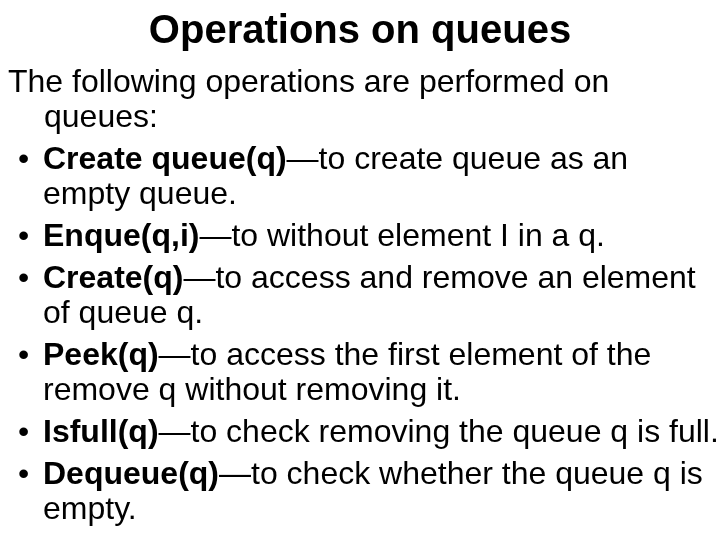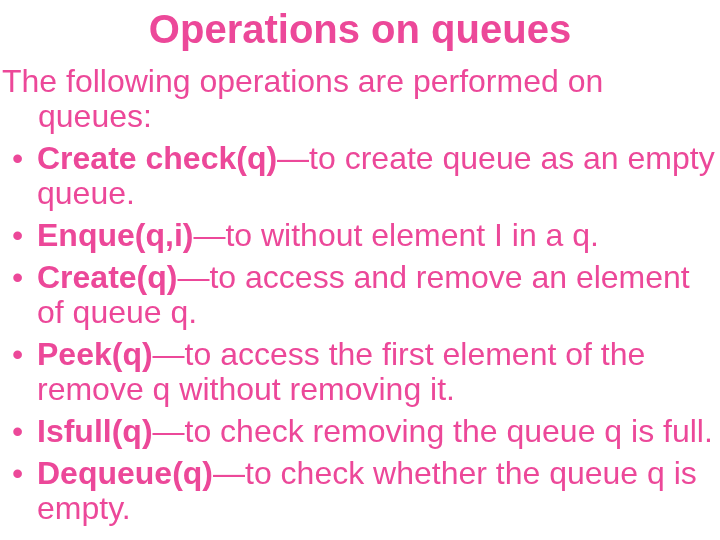--- a/index.html
+++ b/index.html
@@ -4,36 +4,36 @@
 <style>
   html, body {
     margin: 0;
     padding: 0;
   }
   .slide {
     position: relative;
     width: 720px;
     height: 540px;
     background: #ffffff;
-    color: #ec4899;
+    color: #000000;
     font-family: "Liberation Sans", sans-serif;
     overflow: hidden;
     box-sizing: border-box;
   }
   .title {
     margin-top: 6px;
     font-size: 40px;
     line-height: 46px;
     font-weight: bold;
     text-align: center;
     white-space: nowrap;
   }
   .body {
     margin-top: 12px;
-    padding-left: 2px;
+    padding-left: 8px;
     font-size: 32px;
     line-height: 35px;
   }
   .intro {
     margin: 0;
     padding-left: 36px;
     text-indent: -36px;
   }
   .bullet {
     display: flex;
@@ -55,21 +55,21 @@
 <body>
 
 <div class="slide">
   <div class="title">Operations on queues</div>
 
   <div class="body">
     <p class="intro">The following operations are performed on queues:</p>
 
     <div class="bullet">
       <span class="marker">•</span>
-      <span class="text"><span class="term">Create check(q)</span><span>—to create queue as an empty queue.</span></span>
+      <span class="text"><span class="term">Create queue(q)</span><span>—to create queue as an empty queue.</span></span>
     </div>
 
     <div class="bullet">
       <span class="marker">•</span>
       <span class="text"><span class="term">Enque(q,i)</span><span>—to without element I in a q.</span></span>
     </div>
 
     <div class="bullet">
       <span class="marker">•</span>
       <span class="text"><span class="term">Create(q)</span><span>—to access and remove an element of queue q.</span></span>

